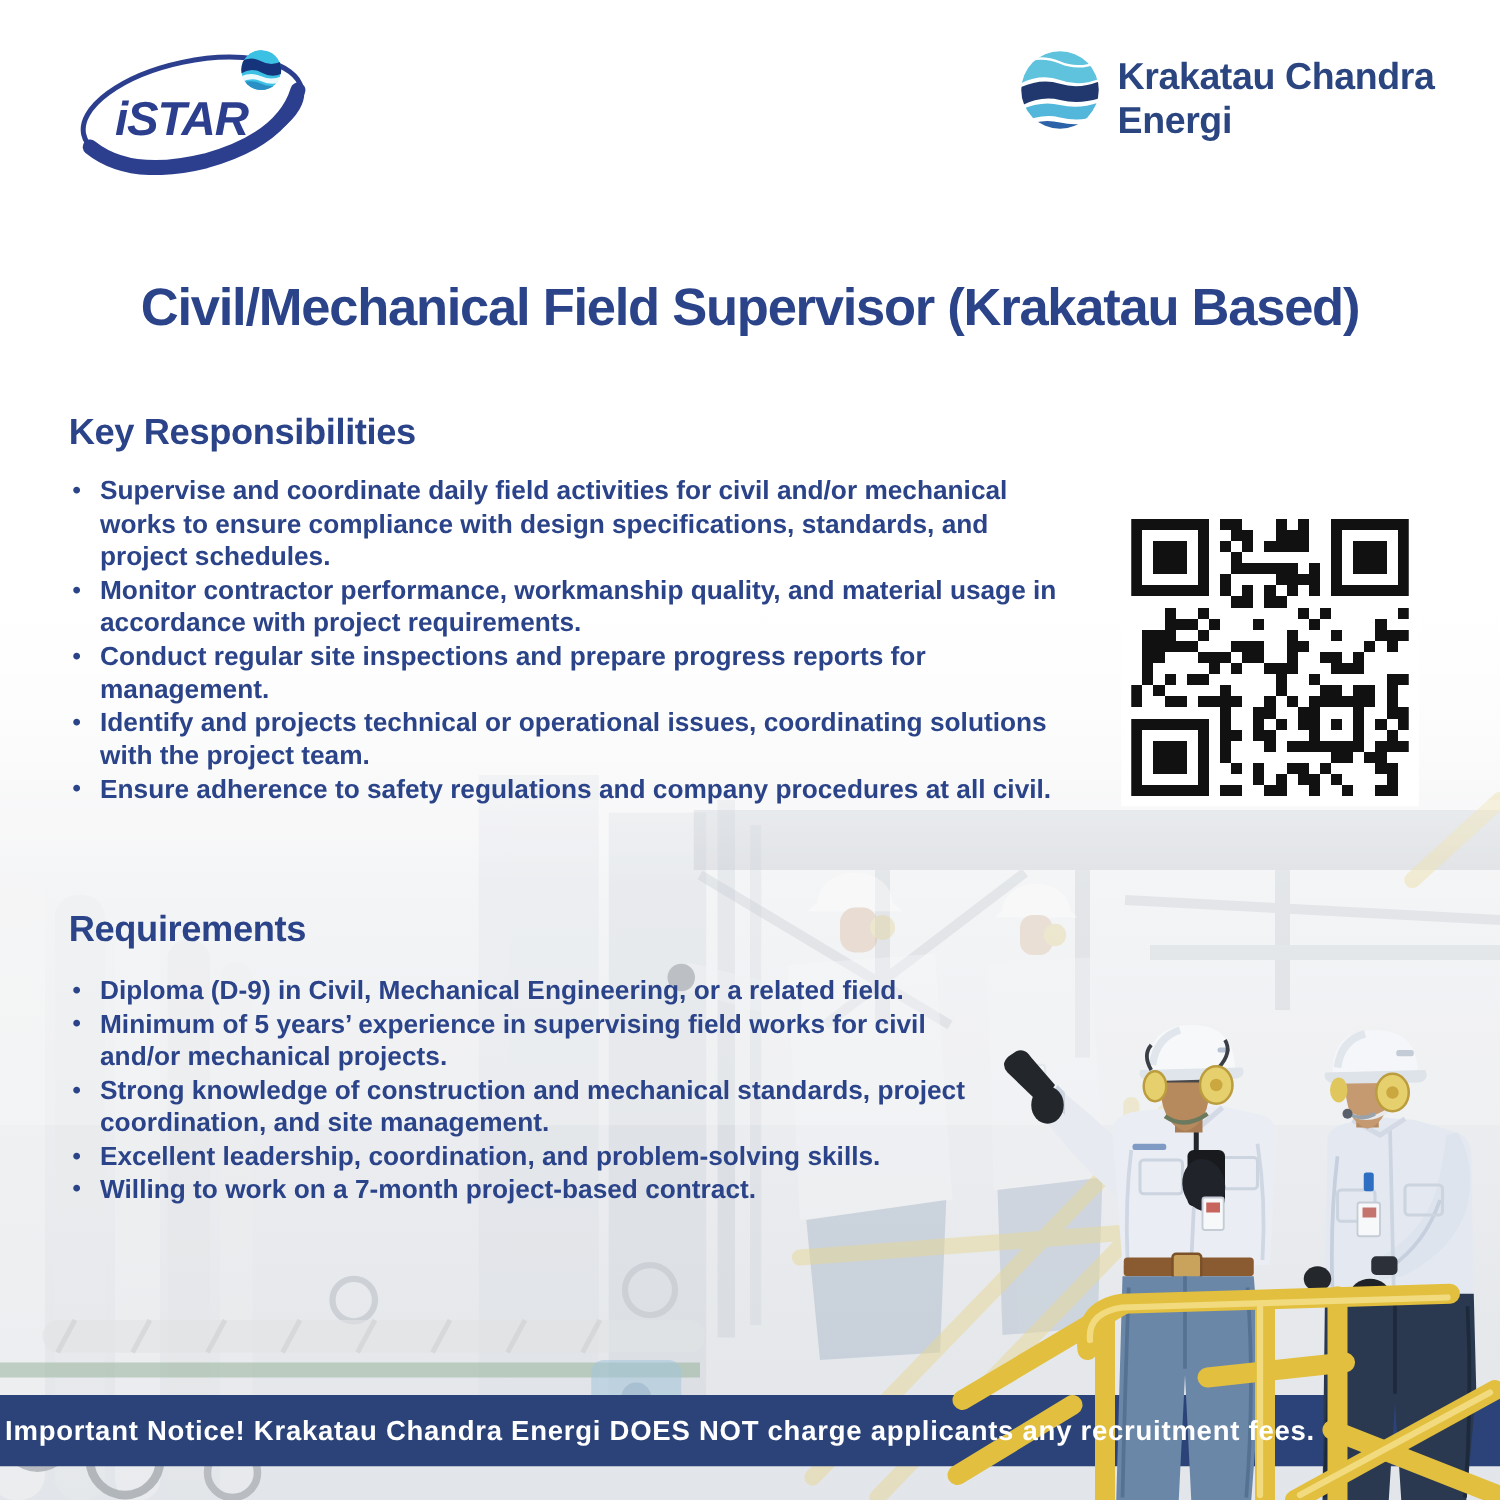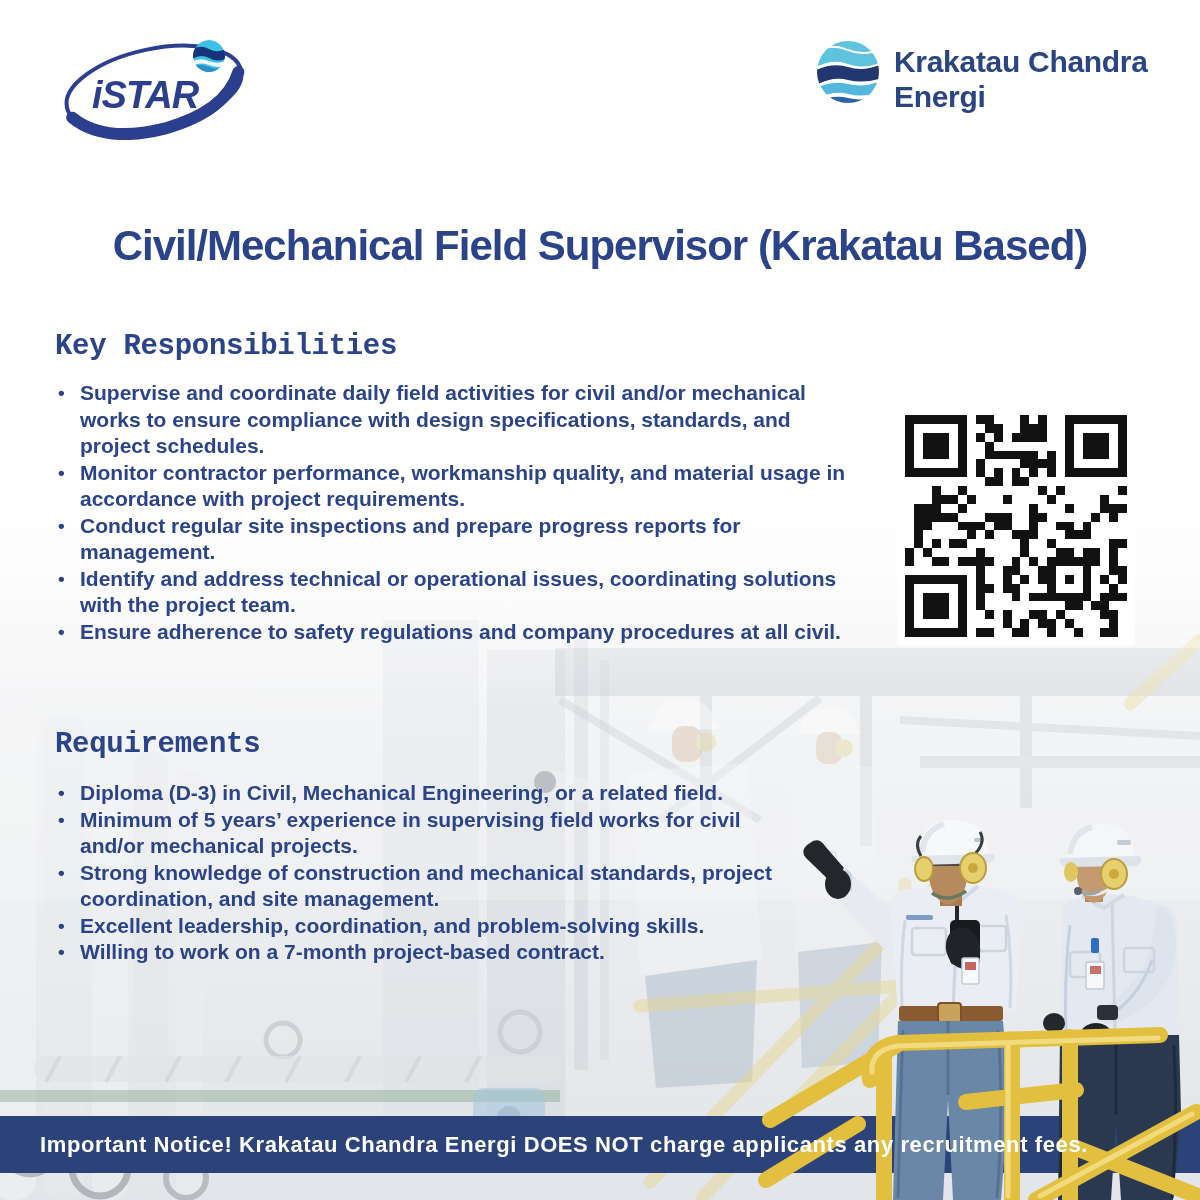--- a/index.html
+++ b/index.html
@@ -15,32 +15,32 @@
   body{font-family:"Liberation Sans",sans-serif;}
   .stage{position:relative;width:1200px;height:1200px;background:#fff;overflow:hidden;}
 
   
   .scene{position:absolute;left:0;top:0;width:1200px;height:1200px;z-index:0;}
   .content{position:absolute;left:0;top:0;width:1200px;height:1200px;z-index:1;}
   .banner-bg{position:absolute;left:0;top:1116px;width:1200px;height:57px;background:var(--banner);z-index:2;}
   .fg{position:absolute;left:0;top:0;width:1200px;height:1200px;z-index:3;pointer-events:none;}
   .banner-text{position:absolute;left:0;top:1116px;width:1056px;height:57px;z-index:4;
     display:flex;align-items:center;justify-content:center;color:#fff;
-    font-size:22px;font-weight:600;letter-spacing:.6px;margin-left:36px;}
+    font-size:22px;font-weight:600;letter-spacing:.6px;}
 
   
   .istar{position:absolute;left:60px;top:36px;width:192px;height:104px;}
   .kce{position:absolute;left:816px;top:40px;display:flex;align-items:flex-start;}
   .kce-globe{width:64px;height:64px;margin-right:14px;}
   .kce-words{color:var(--kce-blue);font-weight:700;font-size:30px;line-height:35px;letter-spacing:-0.3px;padding-top:4px;}
 
   
   .title{position:absolute;left:0;top:222px;width:1200px;text-align:center;
     color:var(--navy);font-size:42px;font-weight:800;letter-spacing:-1px;}
-  .h2{position:absolute;color:var(--navy);font-size:29px;font-weight:800;letter-spacing:-0.3px;font-family:Liberation Mono, monospace;}
+  .h2{position:absolute;color:var(--navy);font-size:29px;font-weight:800;letter-spacing:-0.3px;}
   .h2.resp{left:55px;top:330px;}
   .h2.req{left:55px;top:728px;}
   ul.bullets{position:absolute;list-style:none;color:var(--navy);
     font-size:21px;font-weight:700;line-height:26.5px;}
   ul.bullets.resp{left:58px;top:380px;width:800px;}
   ul.bullets.req{left:58px;top:780px;width:720px;}
   ul.bullets li{display:flex;}
   ul.bullets .dot{width:22px;flex:0 0 22px;text-align:left;font-size:19px;}
   ul.bullets .txt{flex:1;}
 
@@ -187,33 +187,33 @@
         <li>
           <span class="dot">•</span>
           <span class="txt">Monitor contractor performance, workmanship quality, and material usage in accordance with project requirements.</span>
         </li>
         <li>
           <span class="dot">•</span>
           <span class="txt">Conduct regular site inspections and prepare progress reports for management.</span>
         </li>
         <li>
           <span class="dot">•</span>
-          <span class="txt">Identify and address technical or operational issues, coordinating solutions with the project team.</span>
+          <span class="txt">Identify and projects technical or operational issues, coordinating solutions with the project team.</span>
         </li>
         <li>
           <span class="dot">•</span>
           <span class="txt">Ensure adherence to safety regulations and company procedures at all civil.</span>
         </li>
       </ul>
 
     <div class="h2 req">Requirements</div>
     <ul class="bullets req">
         <li>
           <span class="dot">•</span>
-          <span class="txt">Diploma (D-3) in Civil, Mechanical Engineering, or a related field.</span>
+          <span class="txt">Diploma (D-9) in Civil, Mechanical Engineering, or a related field.</span>
         </li>
         <li>
           <span class="dot">•</span>
           <span class="txt">Minimum of 5 years’ experience in supervising field works for civil and/or mechanical projects.</span>
         </li>
         <li>
           <span class="dot">•</span>
           <span class="txt">Strong knowledge of construction and mechanical standards, project coordination, and site management.</span>
         </li>
         <li>

